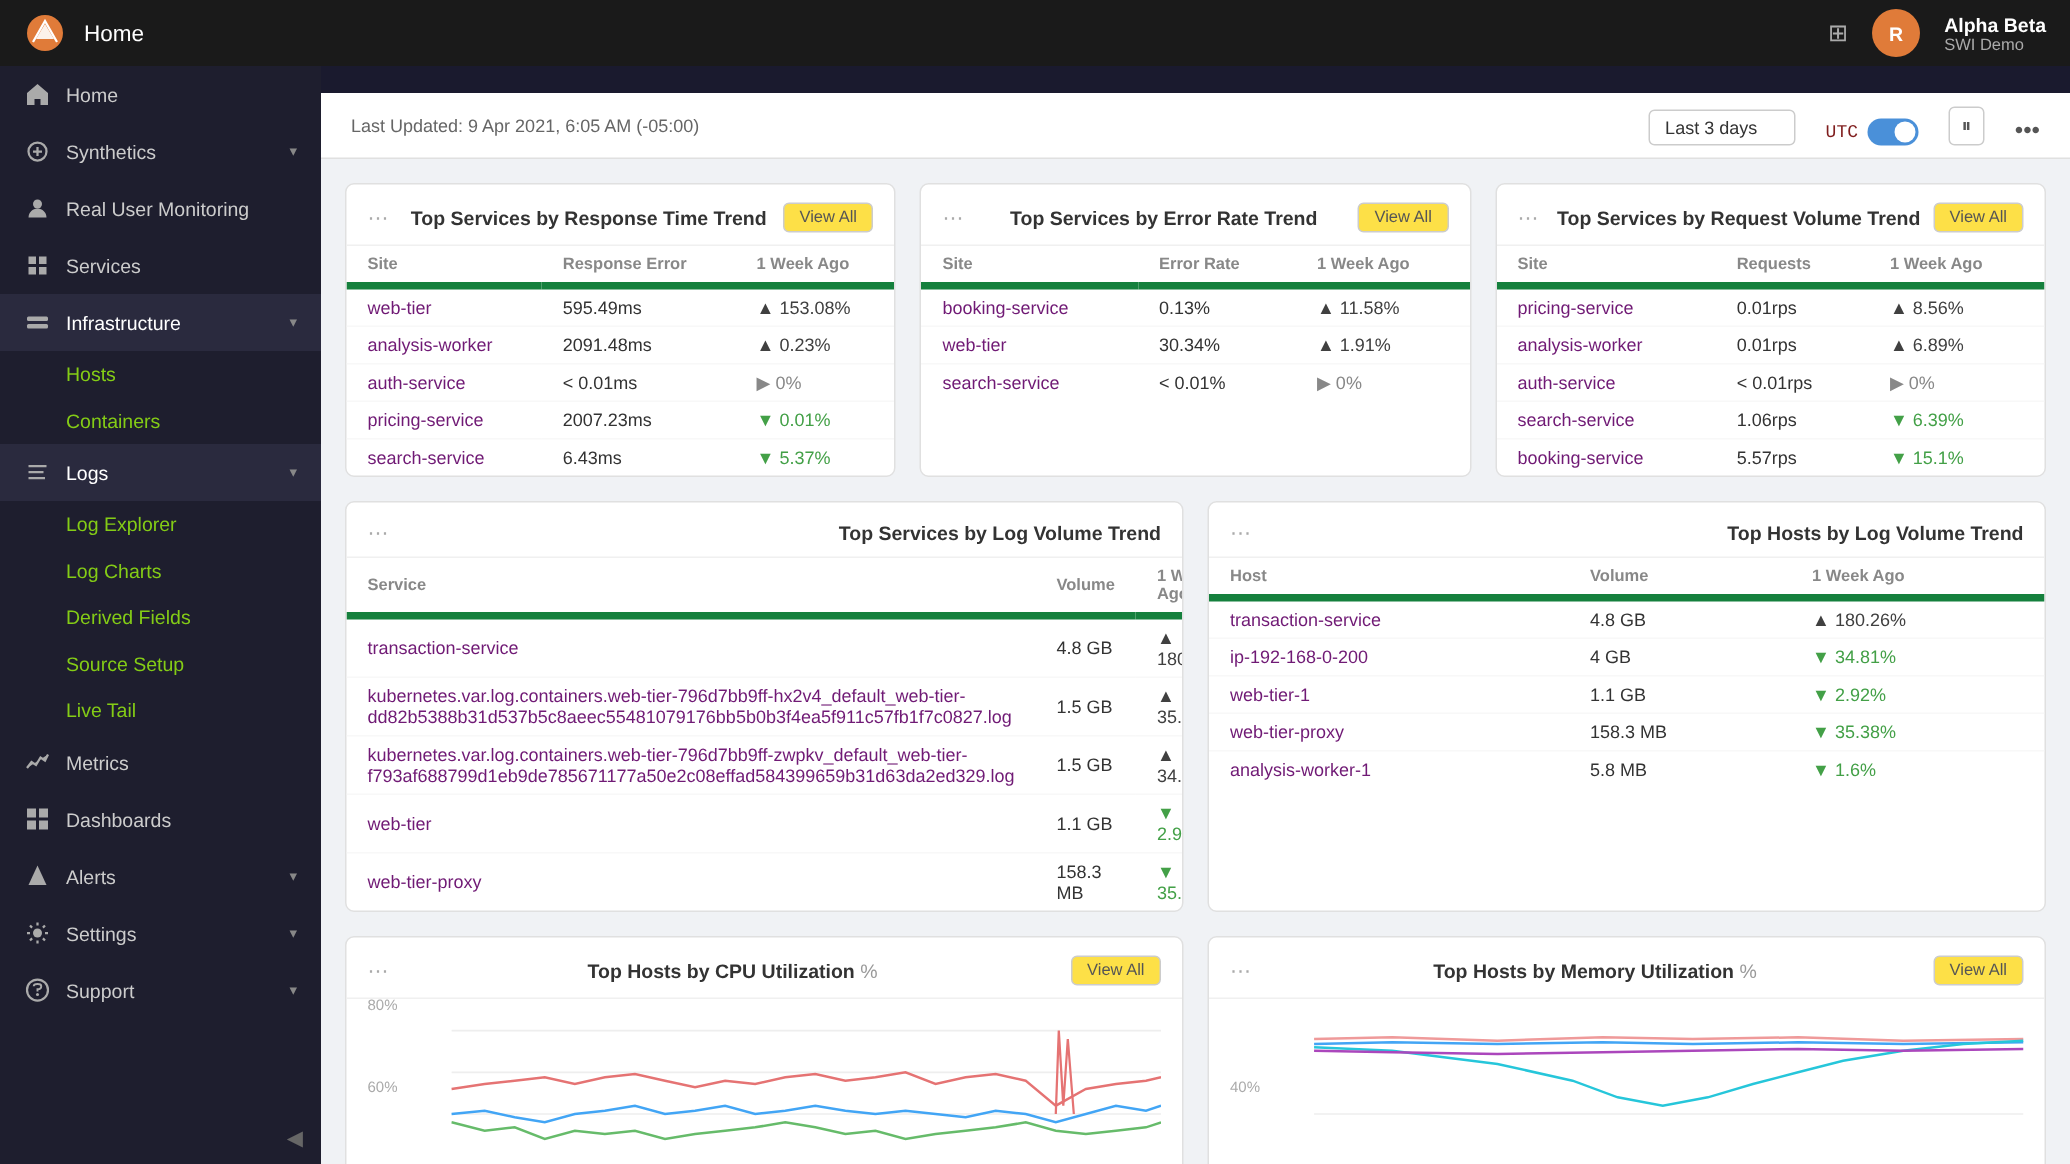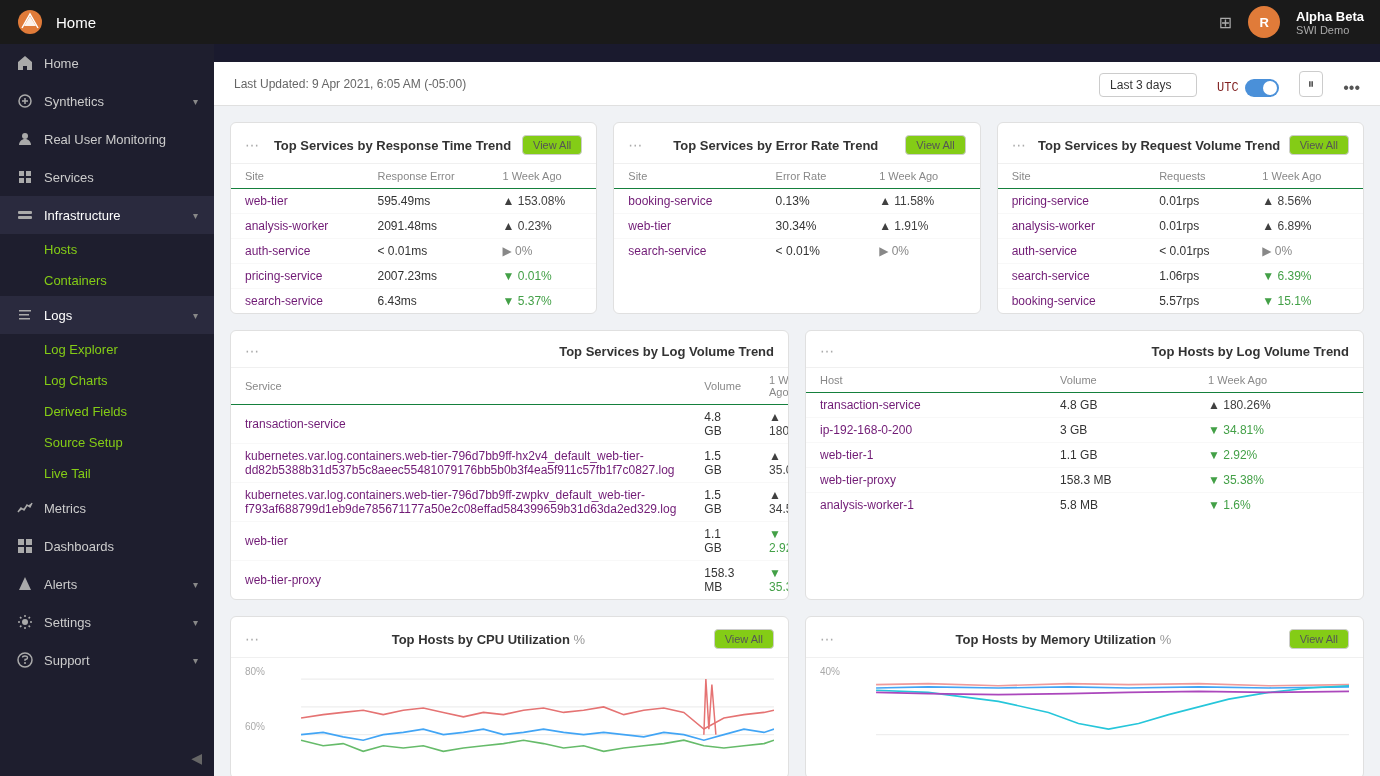--- a/index.html
+++ b/index.html
@@ -166,35 +166,35 @@
       align-items: center;
       justify-content: space-between;
       border-bottom: 1px solid #f0f0f0;
     }
     .card-title { font-size: 13px; font-weight: 600; color: #333; }
     .view-all-btn {
       border: 1px solid #ccc;
       border-radius: 4px;
       padding: 3px 10px;
       font-size: 11px;
-      background: #84cc16;
+      background: #fde047;
       cursor: pointer;
       color: #555;
     }
     .card-dots { color: #aaa; font-size: 14px; margin-right: 4px; }
 
     
     .data-table { width: 100%; border-collapse: collapse; }
     .data-table th {
       text-align: left;
       font-size: 11px;
       color: #888;
-      font-weight: 400;
+      font-weight: 700;
       padding: 6px 14px;
-      border-bottom: 1px solid #15803d;
+      border-bottom: 5px solid #15803d;
     }
     .data-table td {
       padding: 5px 14px;
       font-size: 12px;
       border-bottom: 1px solid #f8f8f8;
     }
     .data-table tr:last-child td { border-bottom: none; }
     .link-cell { color: #701a75; cursor: pointer; }
     .up-trend { color: #404040; }
     .down-trend { color: #43a047; }
@@ -216,21 +216,21 @@
       position: relative;
       overflow: hidden;
     }
     .chart-y-labels {
       position: absolute;
       left: 14px;
       top: 8px;
       bottom: 10px;
       display: flex;
       flex-direction: column;
-      justify-content: space-between;
+      justify-content: center;
       font-size: 10px;
       color: #aaa;
       gap: 44px;
     }
 
     svg.line-chart {
       width: 100%;
       height: 100%;
     }
 
@@ -600,21 +600,21 @@
             </tr>
           </thead>
           <tbody id="log-hosts-tbody">
           <tr>
       <td class="link-cell">transaction-service</td>
       <td>4.8 GB</td>
       <td class="up-trend">▲ 180.26%</td>
     </tr>
               <tr>
       <td class="link-cell">ip-192-168-0-200</td>
-      <td>3 GB</td>
+      <td>4 GB</td>
       <td class="down-trend">▼ 34.81%</td>
     </tr>
               <tr>
       <td class="link-cell">web-tier-1</td>
       <td>1.1 GB</td>
       <td class="down-trend">▼ 2.92%</td>
     </tr>
               <tr>
       <td class="link-cell">web-tier-proxy</td>
       <td>158.3 MB</td>

